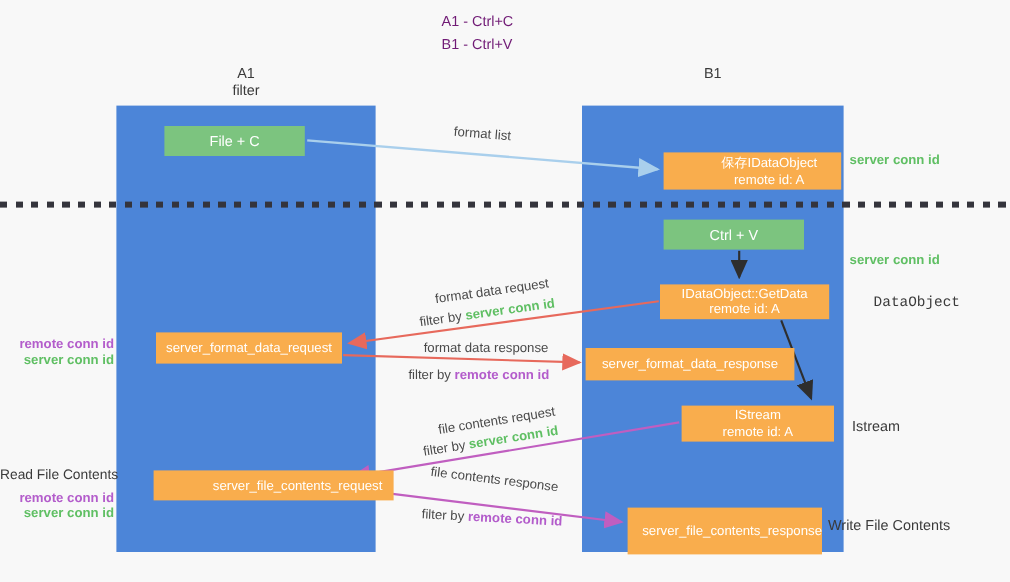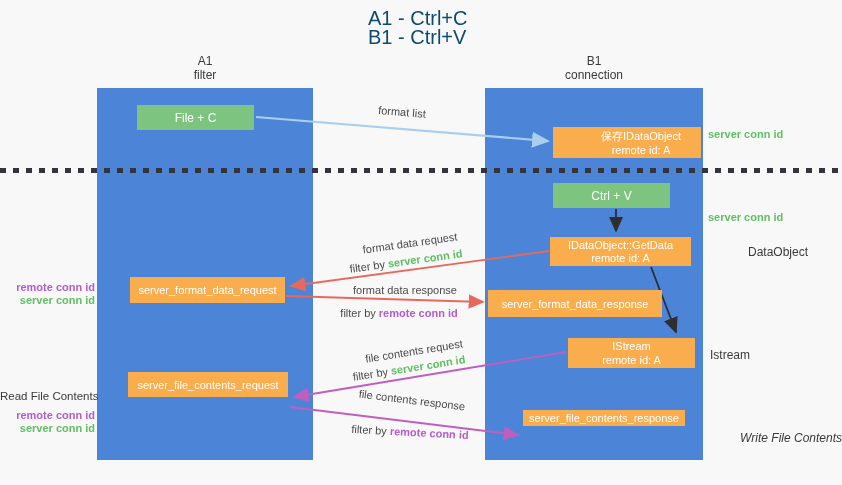--- a/index.html
+++ b/index.html
@@ -1,21 +1,21 @@
 <!DOCTYPE html>
 <html><head>
 <meta charset="utf-8">
 <style>
   html,body { margin:0; padding:0; }
   body { font-family: "Liberation Sans", "DejaVu Sans", sans-serif; }
   #stage {
     position: relative; width: 842px; height: 485px;
     background: #f8f8f8; overflow: hidden;
   }
-  .title { position:absolute; left:368px; top:9px; font-size:20px; line-height:19px; color:#0c4a6e; }
+  .title { position:absolute; left:368px; top:9px; font-size:12px; line-height:19px; color:#701a75; }
   .colhead { position:absolute; top:54px; text-align:center; font-size:12px; line-height:14px; color:#3a3a3a; }
   .col { position:absolute; top:88px; height:372px; background:#4c85d8; }
   .divider { position:absolute; left:0; top:168px; width:842px; height:5px;
     background: repeating-linear-gradient(90deg, #34343c 0 6px, transparent 6px 13px); z-index:3; }
   svg.arrows { position:absolute; left:0; top:0; z-index:4; }
   .node { position:absolute; z-index:5; display:flex; flex-direction:column; align-items:center; justify-content:center;
     color:#fff; font-size:11px; line-height:14px; text-align:center; white-space:nowrap; }
   .orange { background:#f9ad4d; }
   .green-box { background:#7cc47f; font-size:12px; }
   .albl { position:absolute; z-index:6; font-size:11px; color:#4a4a4a; white-space:nowrap;
@@ -36,21 +36,20 @@
     <div>A1 - Ctrl+C</div>
     <div>B1 - Ctrl+V</div>
   </div>
 
   <div class="colhead" style="left:97px; width:216px;">
     <div>A1</div>
     <div>filter</div>
   </div>
   <div class="colhead" style="left:485px; width:218px;">
     <div>B1</div>
-    <div>connection</div>
   </div>
 
   <div class="col" style="left:97px; width:216px;"></div>
   <div class="col" style="left:485px; width:218px;"></div>
 
   <div class="divider"></div>
 
   <svg class="arrows" width="842" height="485">
     <defs>
       <marker id="ah-blue" markerWidth="9" markerHeight="8" refX="8" refY="4" orient="auto">
@@ -92,24 +91,24 @@
   <div class="node orange" style="left:130px; top:277px; width:155px; height:26px;">
     <span>server_format_data_request</span>
   </div>
   <div class="node orange" style="left:488px; top:290px; width:174px; height:27px;">
     <span>server_format_data_response</span>
   </div>
   <div class="node orange" style="left:568px; top:338px; width:127px; height:30px;">
     <span>IStream</span>
     <span>remote id: A</span>
   </div>
-  <div class="node orange" style="left:128px; top:372px; width:160px; height:25px;">
+  <div class="node orange" style="left:128px; top:392px; width:160px; height:25px;padding-left:40px;">
     <span>server_file_contents_request</span>
   </div>
-  <div class="node orange" style="left:523px; top:410px; width:162px; height:16px;">
+  <div class="node orange" style="left:523px; top:423px; width:162px; height:39px;align-items:flex-end;">
     <span>server_file_contents_response</span>
   </div>
 
   <div class="albl" style="left:402px; top:112px; --r:4.5deg;">format list</div>
 
   <div class="albl" style="left:410px; top:243px; --r:-8deg;">format data request</div>
   <div class="albl" style="left:406px; top:261px; --r:-8deg;">
     <span>filter by </span><span class="green-t">server conn id</span>
   </div>
 
@@ -123,23 +122,23 @@
     <span>filter by </span><span class="green-t">server conn id</span>
   </div>
 
   <div class="albl" style="left:412px; top:400px; --r:7deg;">file contents response</div>
   <div class="albl" style="left:410px; top:432px; --r:3deg;">
     <span>filter by </span><span class="purple-t">remote conn id</span>
   </div>
 
   <div class="rlbl bold green-t" style="left:708px; top:128px;">server conn id</div>
   <div class="rlbl bold green-t" style="left:708px; top:211px;">server conn id</div>
-  <div class="rlbl" style="left:748px; top:245px;">DataObject</div>
+  <div class="rlbl" style="left:728px; top:245px;font-family:Liberation Mono, monospace;">DataObject</div>
   <div class="rlbl" style="left:710px; top:348px;">Istream</div>
-  <div class="rlbl" style="left:740px; top:431px;font-style:italic;">Write File Contents</div>
+  <div class="rlbl" style="left:690px; top:431px;">Write File Contents</div>
 
   <div class="lgroup" style="top:281px;">
     <div class="purple-t">remote conn id</div>
     <div class="green-t">server conn id</div>
   </div>
   <div class="lgroup" style="top:390px;">
     <div class="plain">Read File Contents</div>
     <div class="purple-t">remote conn id</div>
     <div class="green-t">server conn id</div>
   </div>

